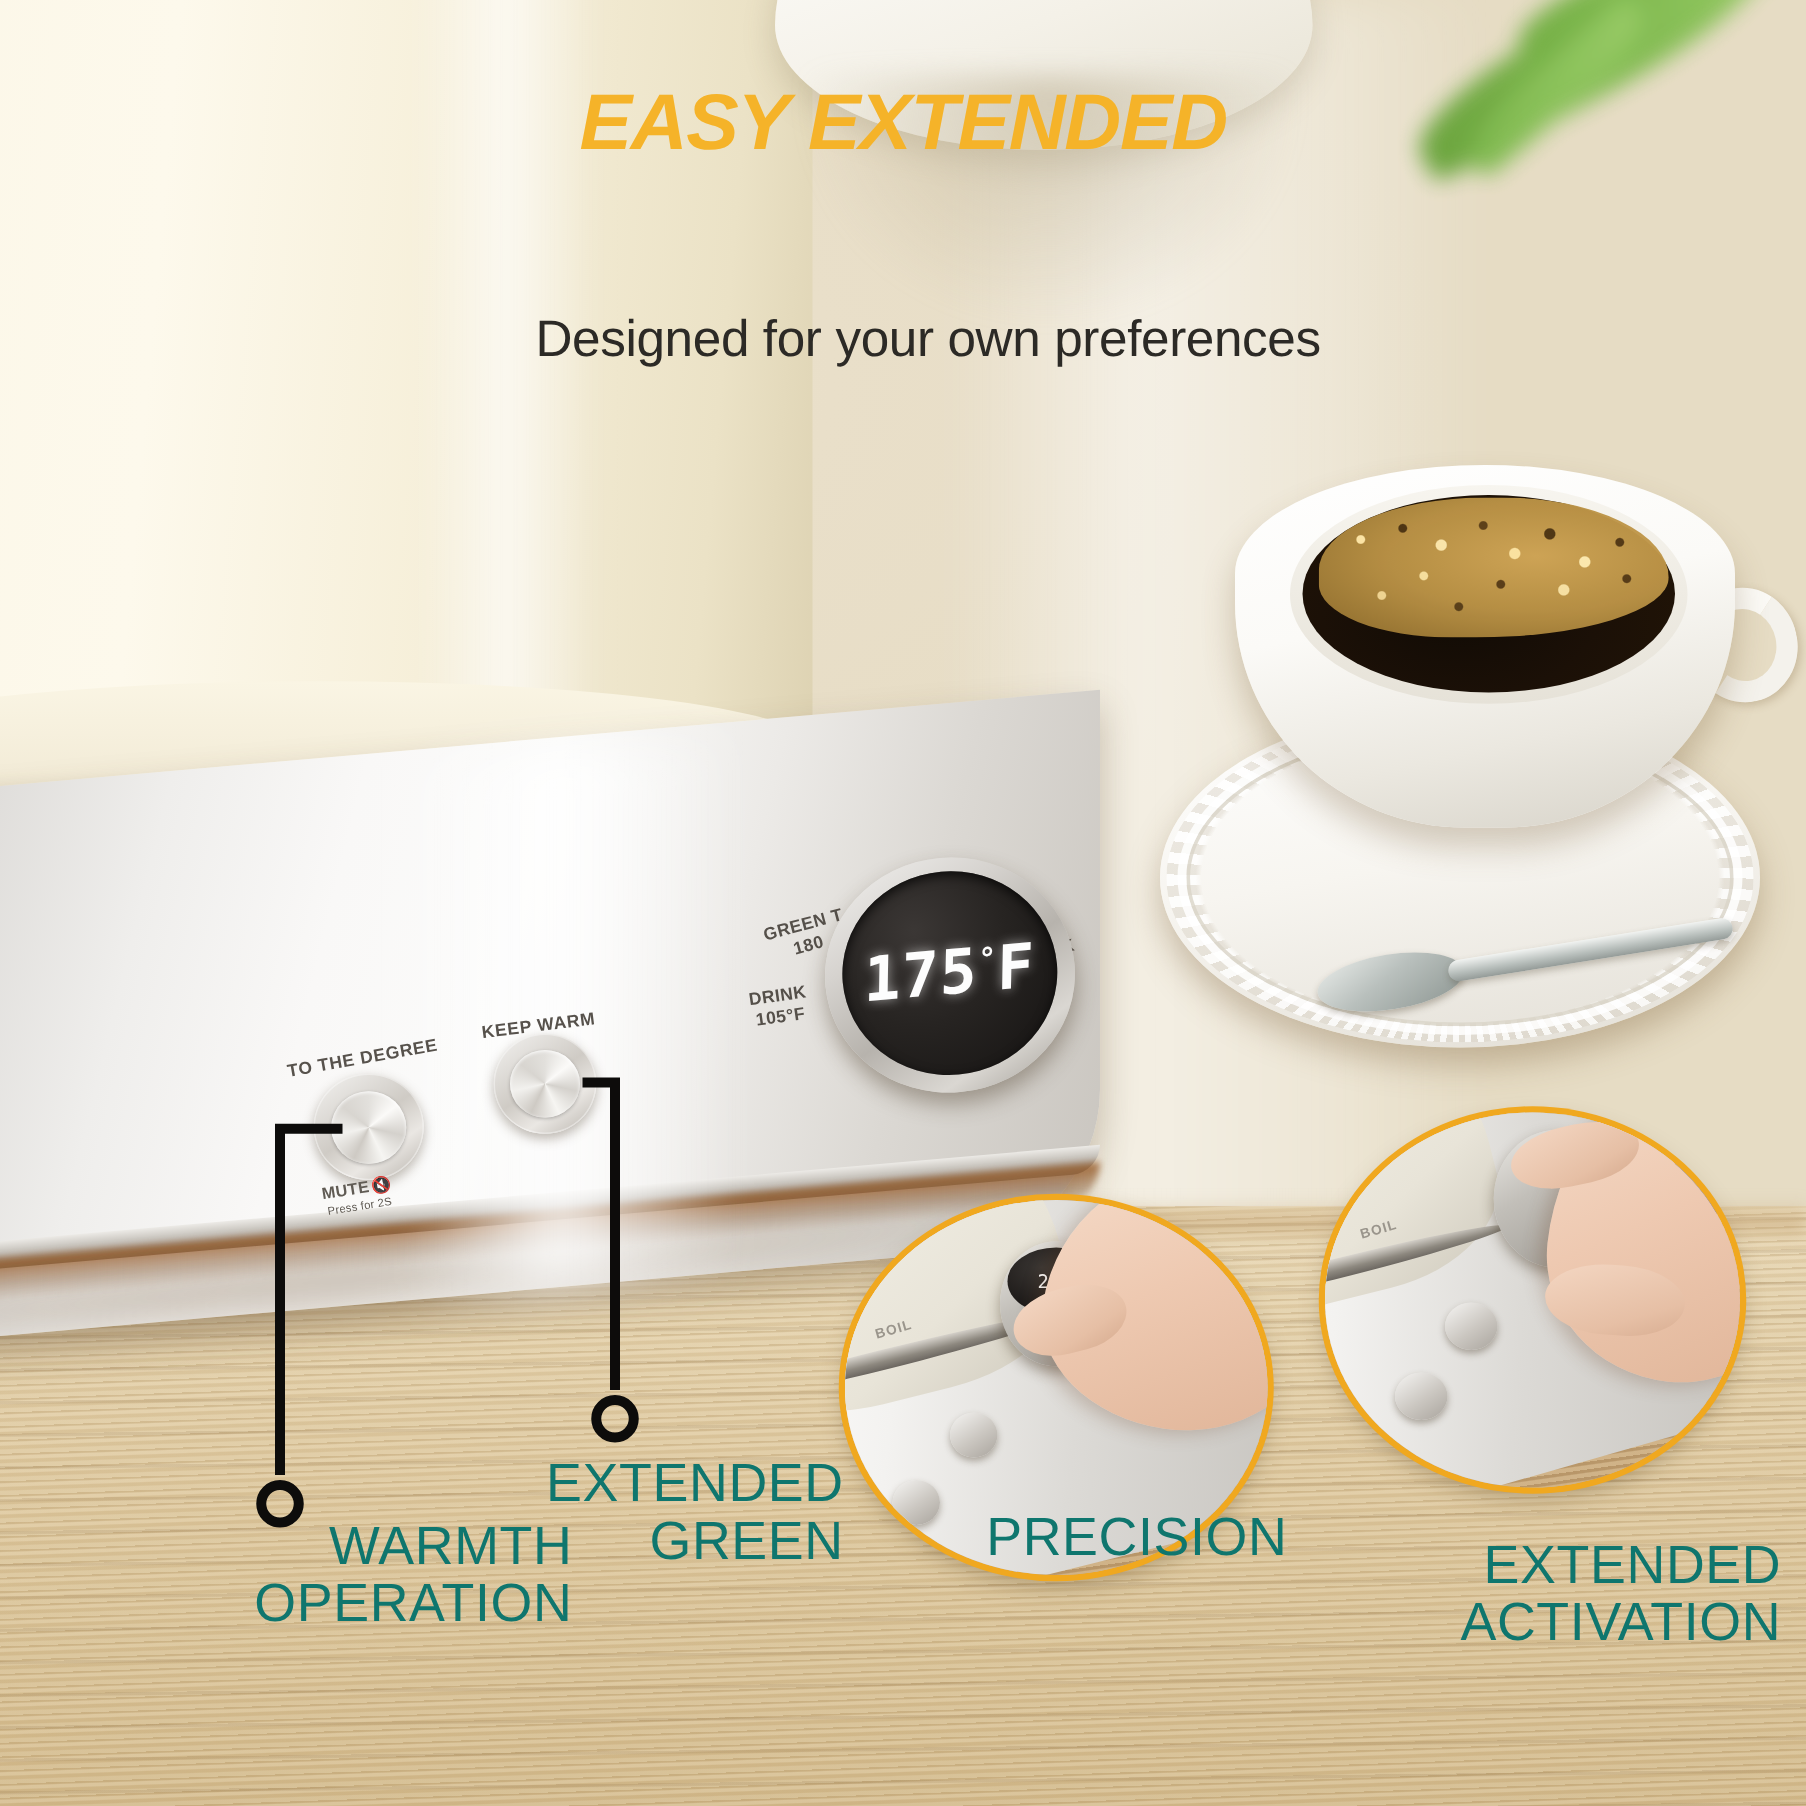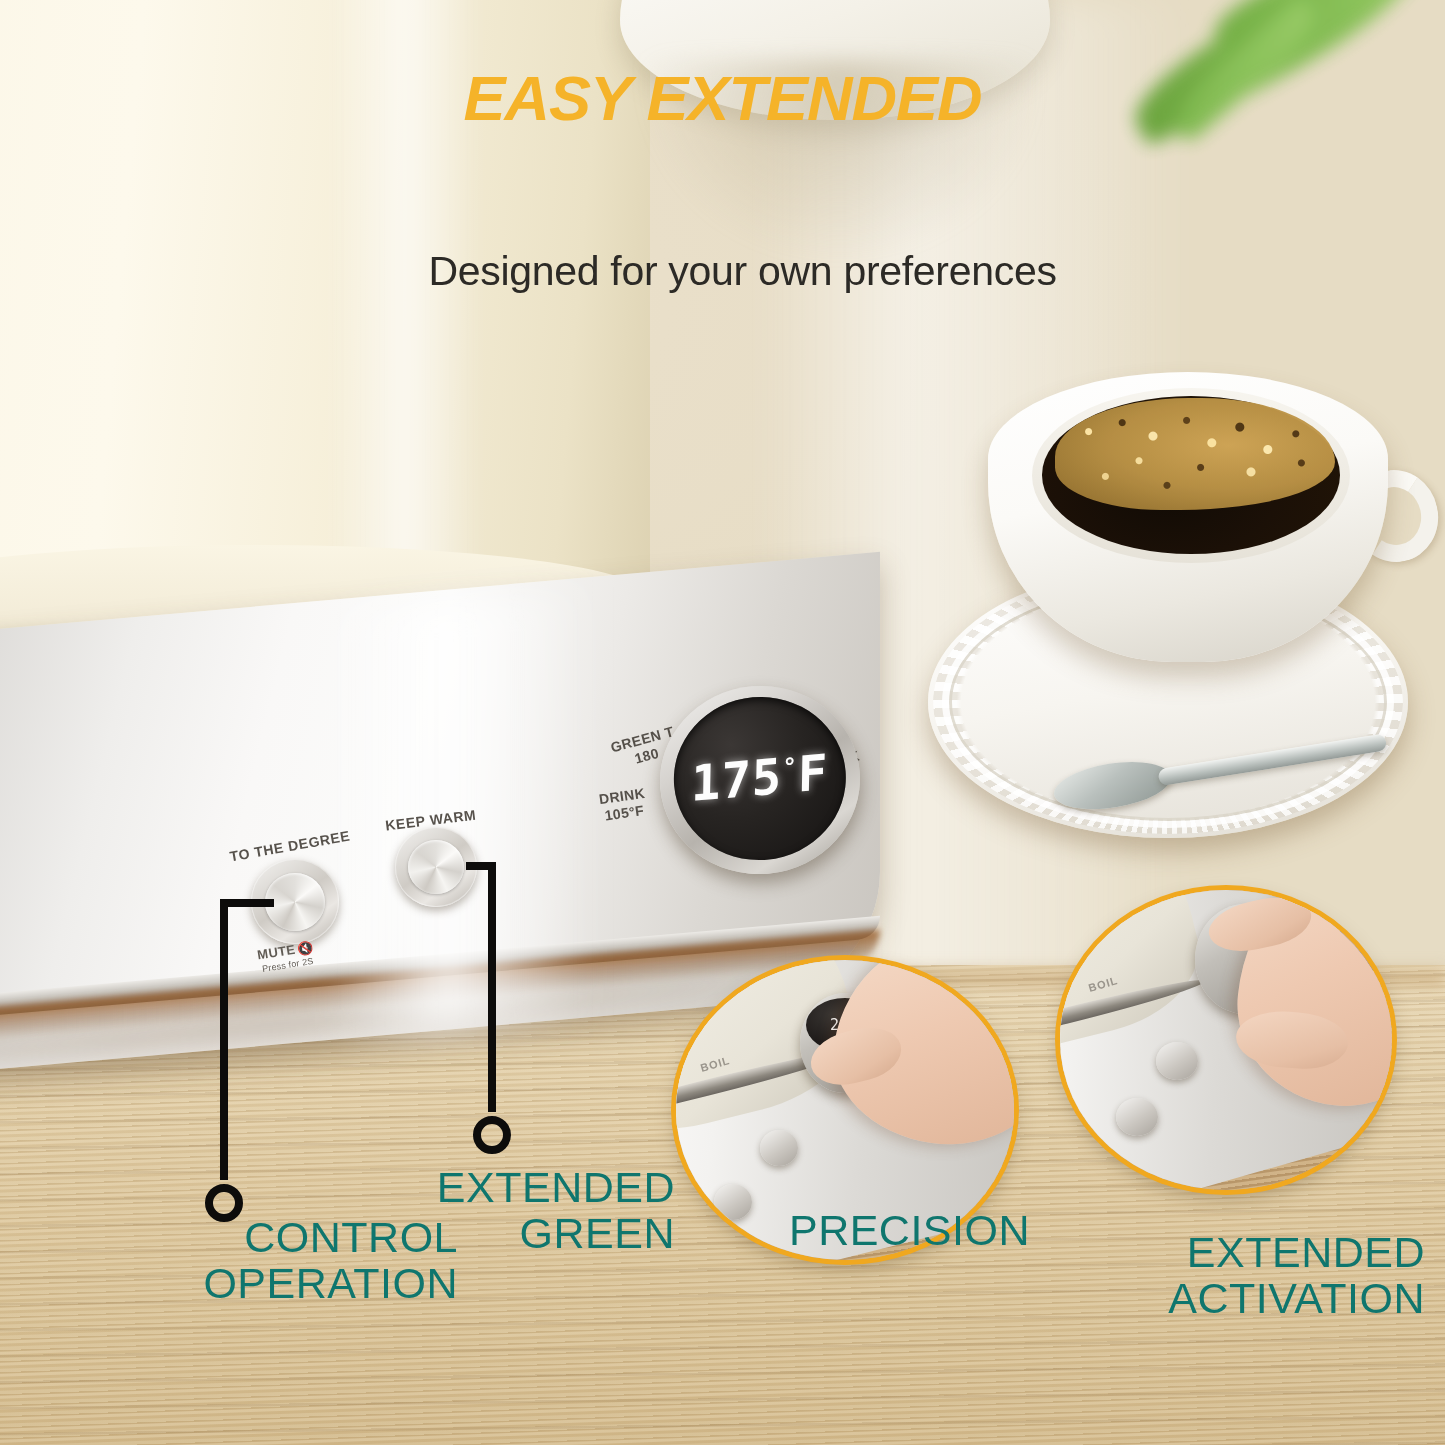--- a/index.html
+++ b/index.html
@@ -512,21 +512,21 @@
     <circle cx="224" cy="1203" r="15" stroke="#0d0c0b" stroke-width="8" fill="none"></circle>
 
     <path d="M 466 866 L 492 866 L 492 1112" stroke="#0d0c0b" stroke-width="8" fill="none"></path>
     <circle cx="492" cy="1135" r="15" stroke="#0d0c0b" stroke-width="8" fill="none"></circle>
   </svg>
 
   <div class="headline">EASY EXTENDED</div>
   <div class="subline subline-2">Designed for your own preferences</div>
 
   <div class="callout-label cl-silent">
-    <div>CONTROL</div>
+    <div>WARMTH</div>
     <div>OPERATION</div>
   </div>
   <div class="callout-label cl-extended">
     <div>EXTENDED</div>
     <div>GREEN</div>
   </div>
   <div class="callout-label cl-precision">
     <div>PRECISION</div>
   </div>
   <div class="callout-label cl-instant">

